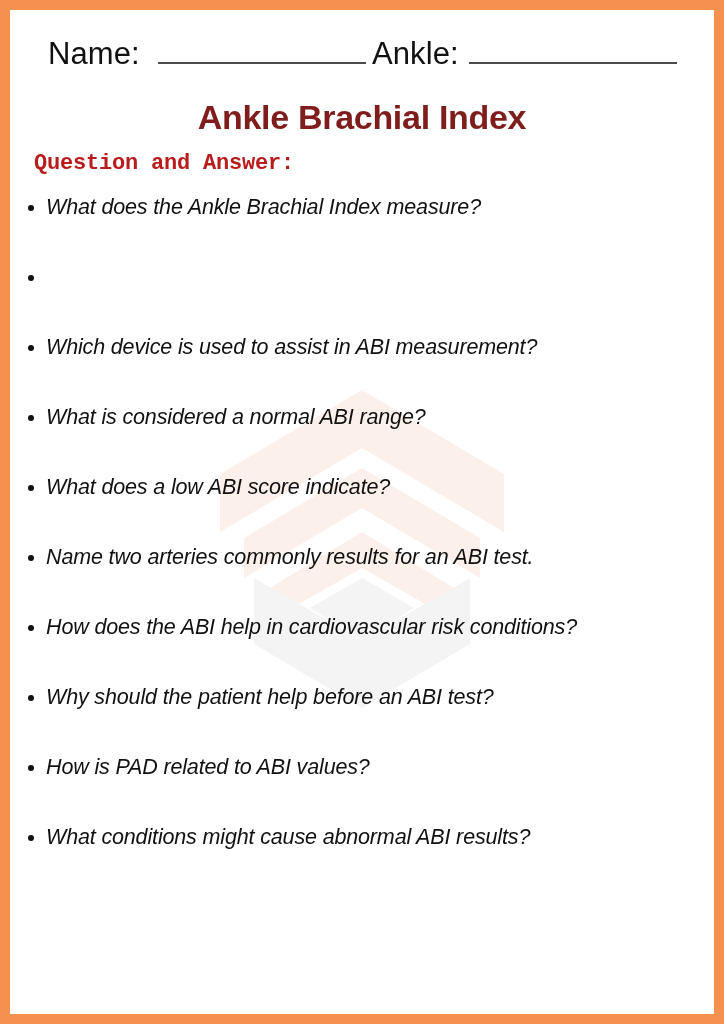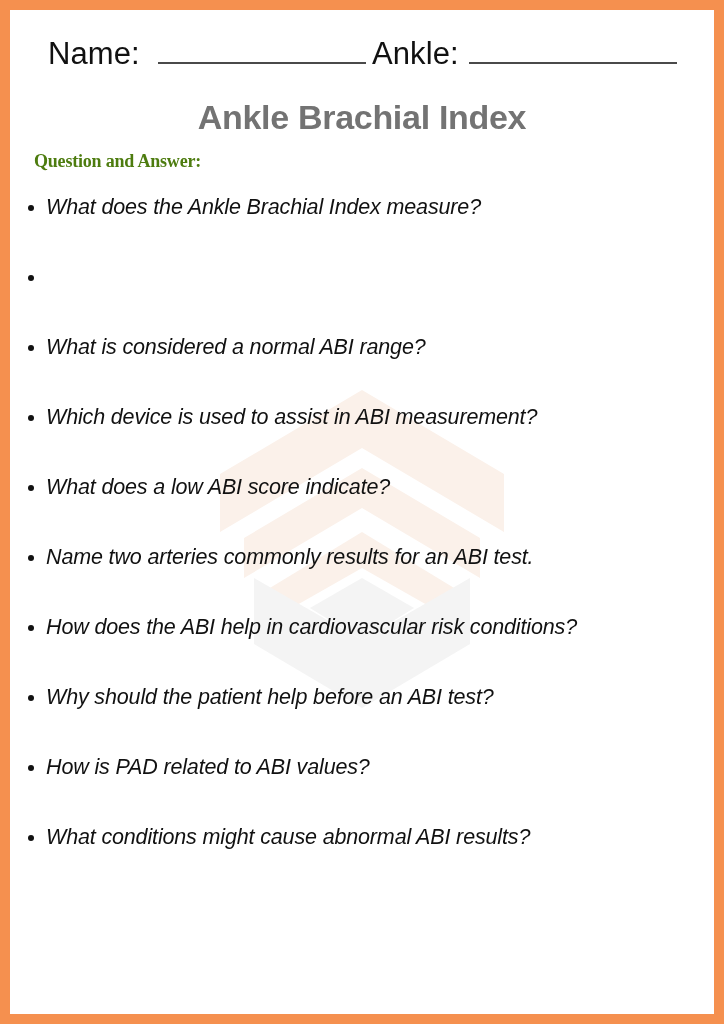--- a/index.html
+++ b/index.html
@@ -79,35 +79,35 @@
 
   
   #page-title {
     position: absolute;
     left: 0;
     top: 88px;
     width: 704px;
     text-align: center;
     font-size: 34px;
     font-weight: 700;
-    color: #737373;
+    color: #7f1d1d;
     letter-spacing: -0.3px;
     font-family: "Liberation Sans", sans-serif;
   }
 
   
   #section-subtitle {
     position: absolute;
     left: 24px;
     top: 141px;
-    font-size: 18px;
+    font-size: 22px;
     font-weight: 700;
-    color: #4d7c0f;
+    color: #b91c1c;
     letter-spacing: -0.2px;
-    font-family: Liberation Serif, serif;
+    font-family: Liberation Mono, monospace;
   }
 
   
   #question-list {
     position: absolute;
     left: 0;
     top: 186px;
     width: 704px;
     margin: 0;
     padding: 0;
@@ -185,26 +185,26 @@
         <span class="bullet"></span>
         <span class="question-text">What does the Ankle Brachial Index measure?</span>
       </li>
 
       <li class="question-item">
         <span class="bullet"></span>
       </li>
 
       <li class="question-item">
         <span class="bullet"></span>
+        <span class="question-text">Which device is used to assist in ABI measurement?</span>
+      </li>
+
+      <li class="question-item">
+        <span class="bullet"></span>
         <span class="question-text">What is considered a normal ABI range?</span>
-      </li>
-
-      <li class="question-item">
-        <span class="bullet"></span>
-        <span class="question-text">Which device is used to assist in ABI measurement?</span>
       </li>
 
       <li class="question-item">
         <span class="bullet"></span>
         <span class="question-text">What does a low ABI score indicate?</span>
       </li>
 
       <li class="question-item">
         <span class="bullet"></span>
         <span class="question-text">Name two arteries commonly results for an ABI test.</span>

